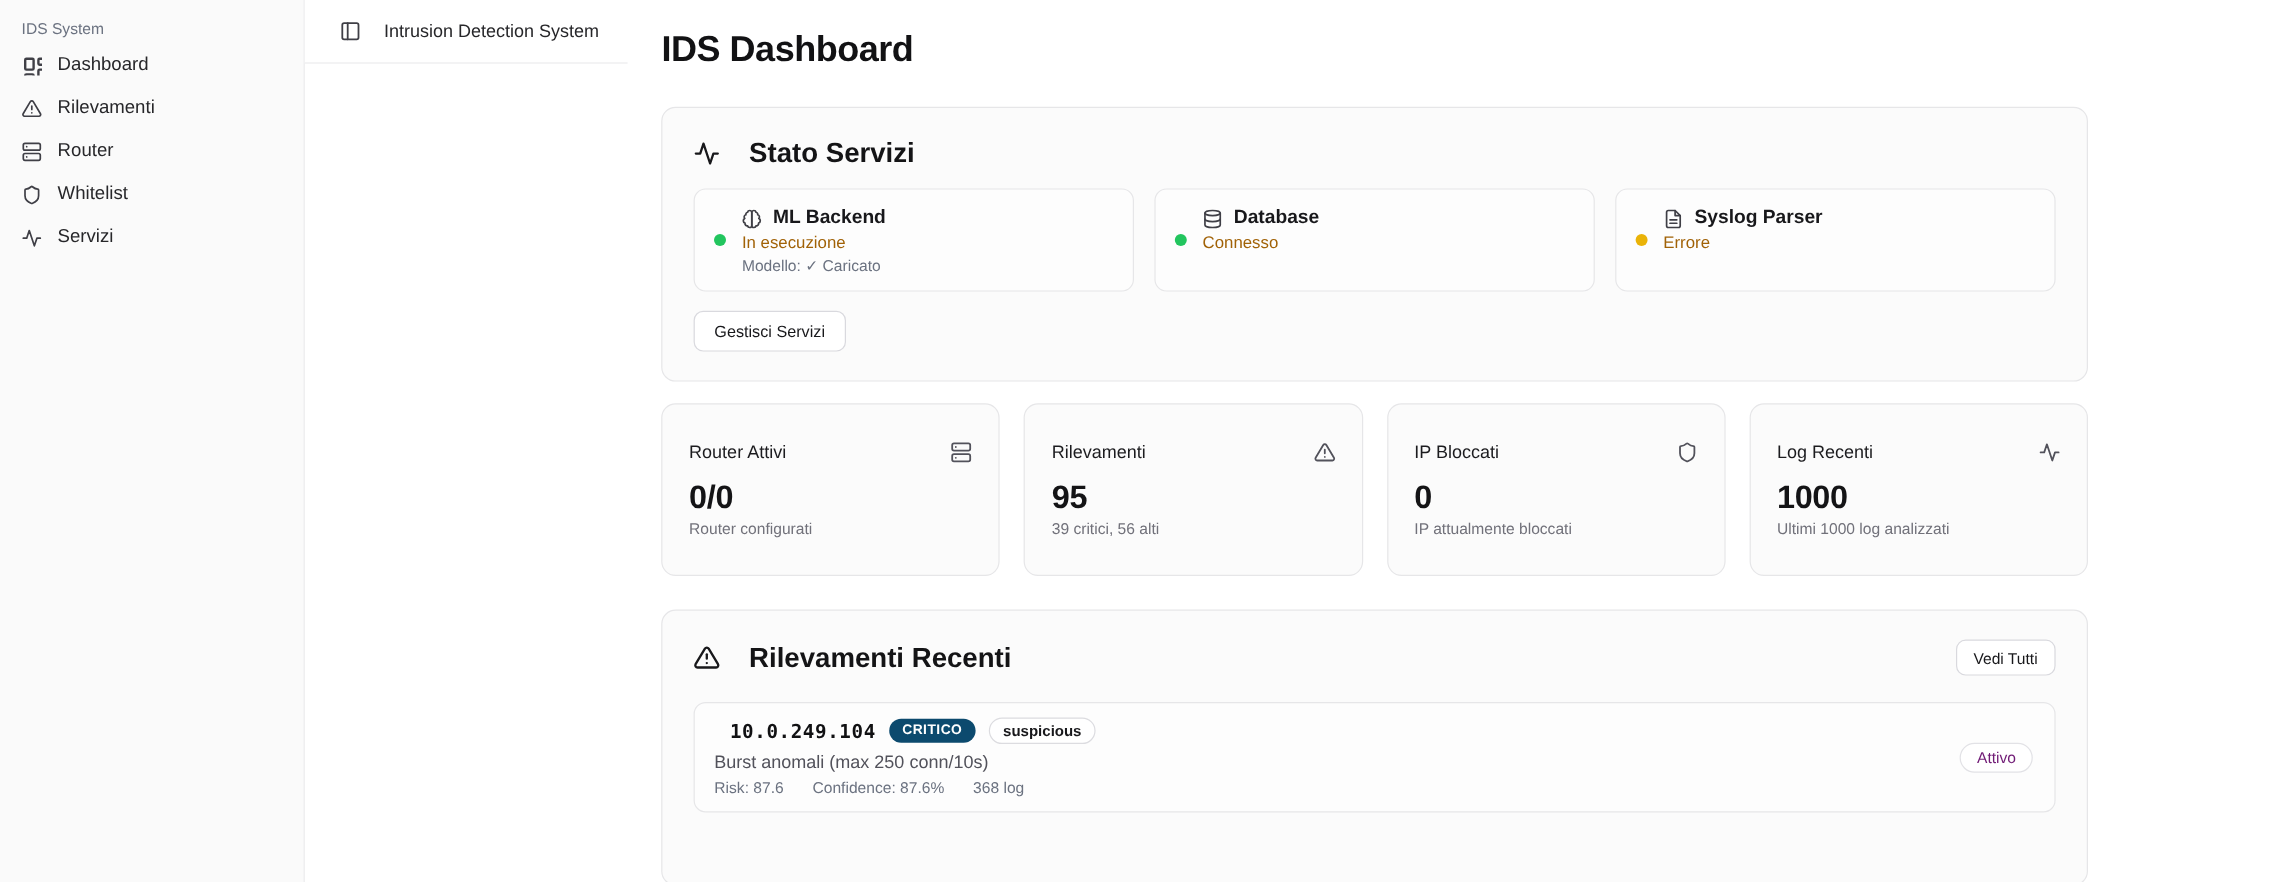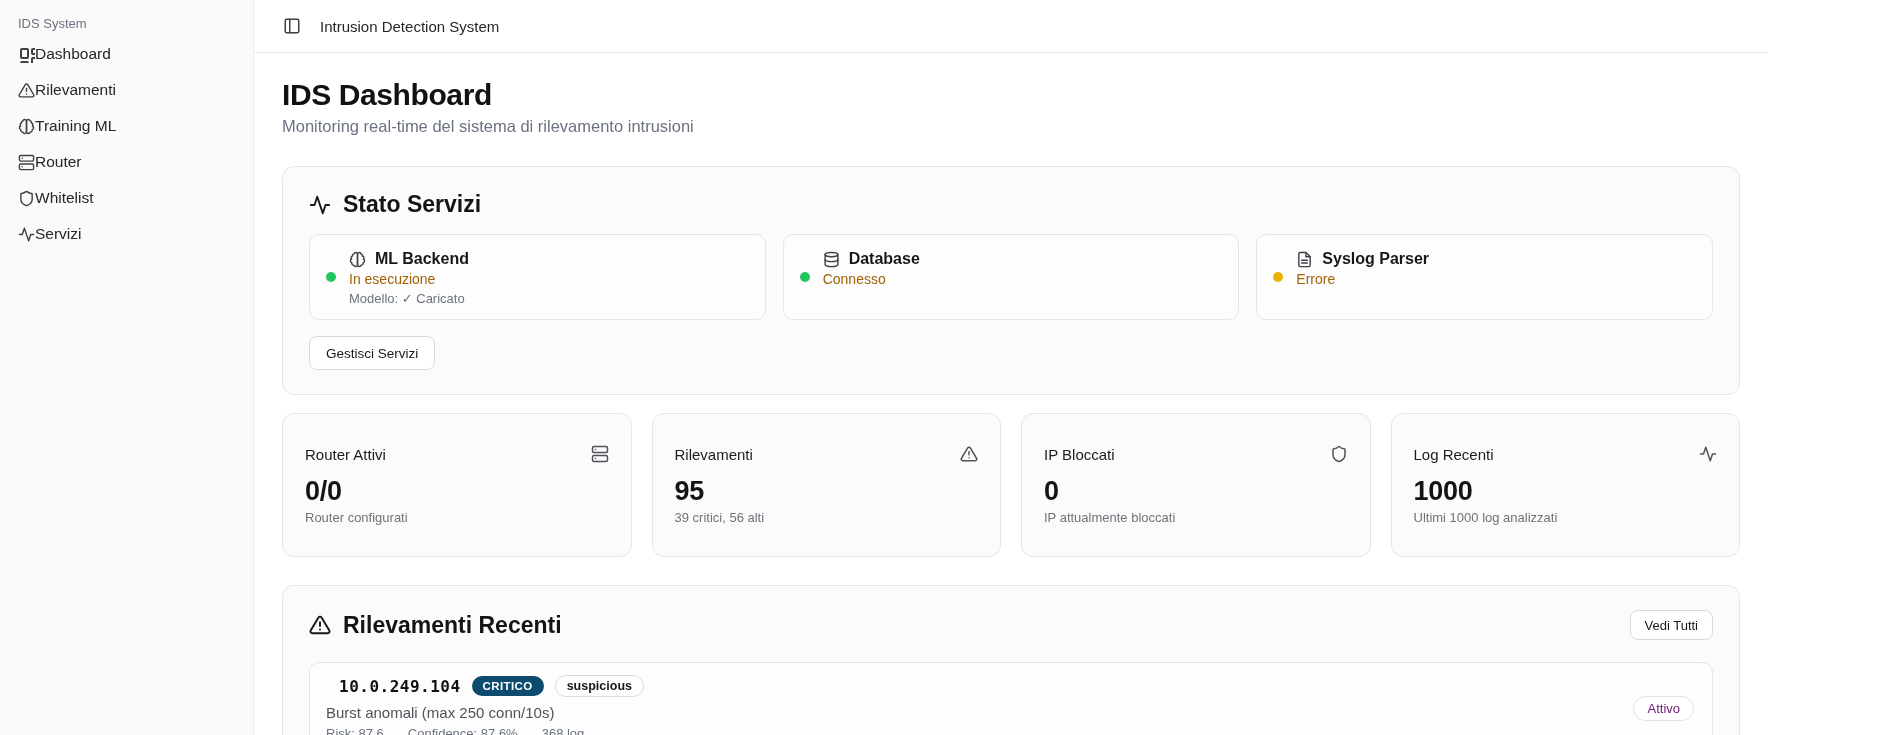--- a/index.html
+++ b/index.html
@@ -16,49 +16,49 @@
   .sidebar {
     width: 254px; flex: none; height: 100%;
     background: #fafafa; border-right: 1px solid #ebebed;
     padding: 10px 8px;
   }
   .group-label {
     height: 26px; display: flex; align-items: center;
     padding: 0 10px; font-size: 13px; color: #6b7280;
   }
   .side-item {
-    display: flex; align-items: center; 
+    display: flex; align-items: center; gap: 13px;
     height: 36px; padding: 0 10px; border-radius: 8px;
     font-size: 15.5px; color: #27272a; cursor: pointer;
   }
   .side-item svg { width: 17px; height: 17px; flex: none; }
   .icon-stroke { fill: none; stroke: #3f3f46; stroke-width: 2; stroke-linecap: round; stroke-linejoin: round; }
 
   
-  .main { flex: 1; min-width: 0; display: flex; flex-direction: column; }
+  .main { flex: 1; min-width: 0; display: flex; flex-direction: row; }
   .topbar {
     height: 53px; flex: none; display: flex; align-items: center;
     gap: 14px; padding: 0 24px; border-bottom: 1px solid #ebebed; background: #fff;
   }
   .panel-btn { background: none; border: none; width: 28px; height: 28px; display: flex; align-items: center; justify-content: center; cursor: pointer; border-radius: 6px; }
   .panel-btn svg { width: 18px; height: 18px; }
   .topbar-title { font-size: 15px; color: #27272a; }
 
   .content { flex: 1; overflow: hidden; padding: 0 28px 40px; }
 
   .page-title { margin-top: 25px; font-size: 30px; font-weight: 700; color: #121214; letter-spacing: -0.4px; }
   .page-subtitle { margin-top: 5px; font-size: 16.5px; color: #6b7280; }
 
   .card {
     background: #fbfbfb; border: 1px solid #e6e6e8; border-radius: 12px;
   }
 
   
   .services-card { margin-top: 30px; padding: 24px 26px; }
-  .card-title-row { display: flex; align-items: center; gap: 12px; }
+  .card-title-row { display: flex; align-items: center; gap: 24px; }
   .card-title-row svg { width: 22px; height: 22px; }
   .card-title-row .hdr-stroke { fill: none; stroke: #18181b; stroke-width: 2.1; stroke-linecap: round; stroke-linejoin: round; }
   .card-title { font-size: 23px; font-weight: 700; color: #141416; }
   .services-grid { display: grid; grid-template-columns: repeat(3, 1fr); gap: 17px; margin-top: 16px; }
   .service-card {
     height: 86px; border: 1px solid #e6e6e8; border-radius: 10px; background: #fdfdfd;
     padding: 13px 16px; display: flex; gap: 13px;
   }
   .dot { width: 10px; height: 10px; border-radius: 50%; flex: none; margin-top: 24px; }
   .service-body { display: flex; flex-direction: column; }
@@ -162,26 +162,20 @@
         <span>Dashboard</span>
       </div>
       <div class="side-item">
         <svg class="icon-stroke" viewBox="0 0 24 24">
             <use href="#i-alert-triangle"></use>
           </svg>
         <span>Rilevamenti</span>
       </div>
       <div class="side-item">
         <svg class="icon-stroke" viewBox="0 0 24 24">
-            <use href="#i-brain"></use>
-          </svg>
-        <span>Training ML</span>
-      </div>
-      <div class="side-item">
-        <svg class="icon-stroke" viewBox="0 0 24 24">
             <use href="#i-server"></use>
           </svg>
         <span>Router</span>
       </div>
       <div class="side-item">
         <svg class="icon-stroke" viewBox="0 0 24 24">
             <use href="#i-shield"></use>
           </svg>
         <span>Whitelist</span>
       </div>
@@ -199,21 +193,20 @@
       <button class="panel-btn">
         <svg class="icon-stroke" viewBox="0 0 24 24">
             <use href="#i-panel-left"></use>
           </svg>
       </button>
       <span class="topbar-title">Intrusion Detection System</span>
     </header>
 
     <div class="content">
       <h1 class="page-title">IDS Dashboard</h1>
-      <p class="page-subtitle">Monitoring real-time del sistema di rilevamento intrusioni</p>
 
       <section class="card services-card">
         <div class="card-title-row">
           <svg class="hdr-stroke" viewBox="0 0 24 24">
               <use href="#i-activity"></use>
             </svg>
           <h2 class="card-title">Stato Servizi</h2>
         </div>
         <div class="services-grid">
 

